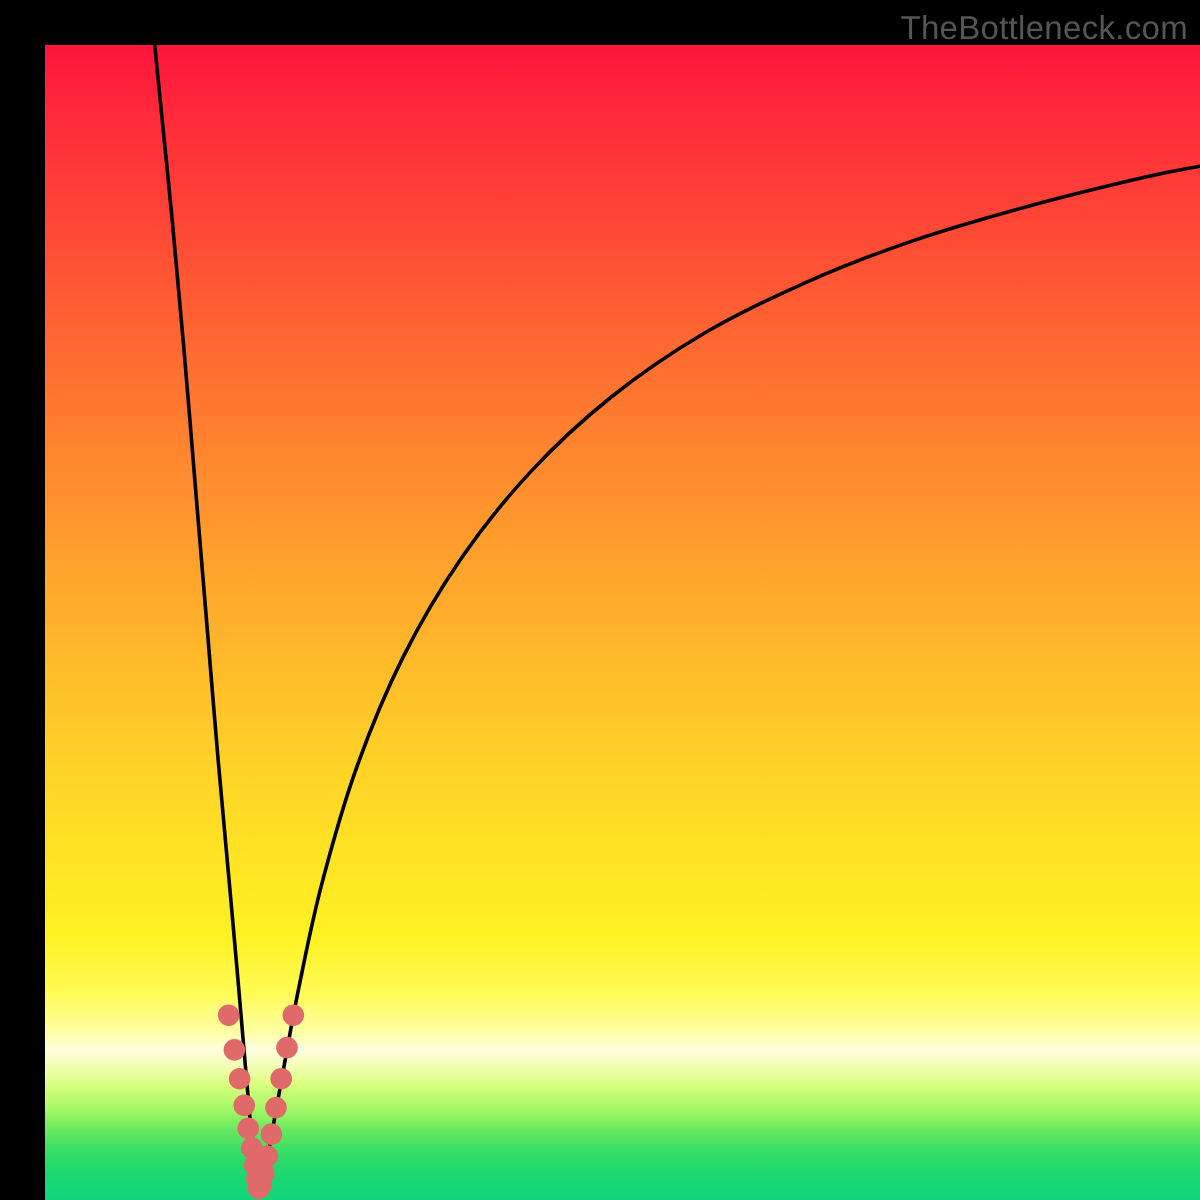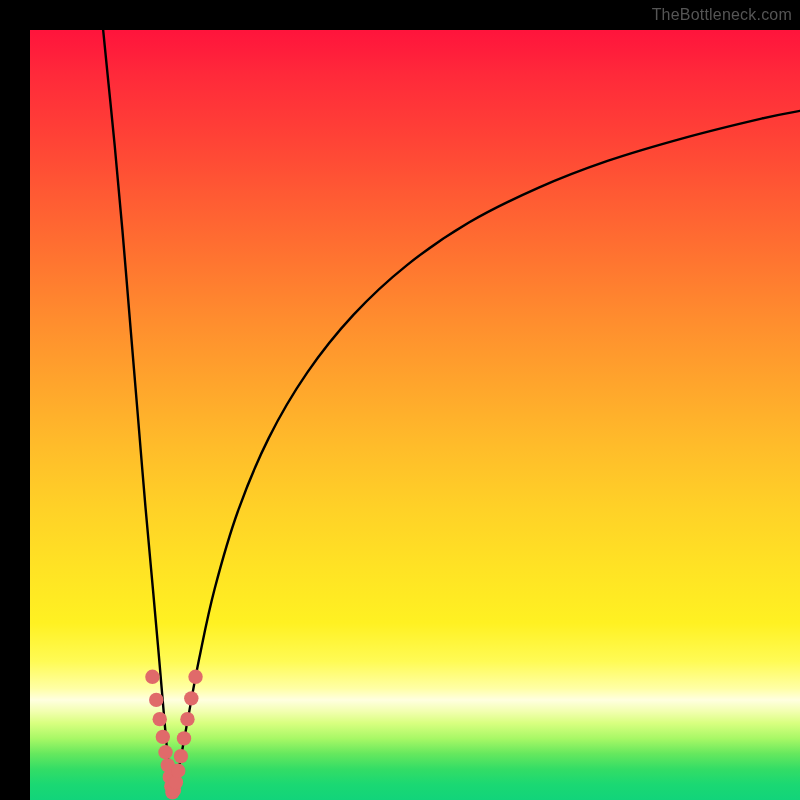--- a/index.html
+++ b/index.html
@@ -52,21 +52,21 @@
   svg.curves {
     position: absolute;
     left: 0; top: 0;
     width: 770px; height: 770px;
   }
   .watermark {
     position: absolute;
     top: 6px;
     right: 8px;
     color: #555;
-    font-size: 16px;
+    font-size: 22px;
     letter-spacing: 0.2px;
     user-select: none;
   }
 </style>
 </head>
 <body>
 
 <div class="frame">
 
   <div class="plot">

